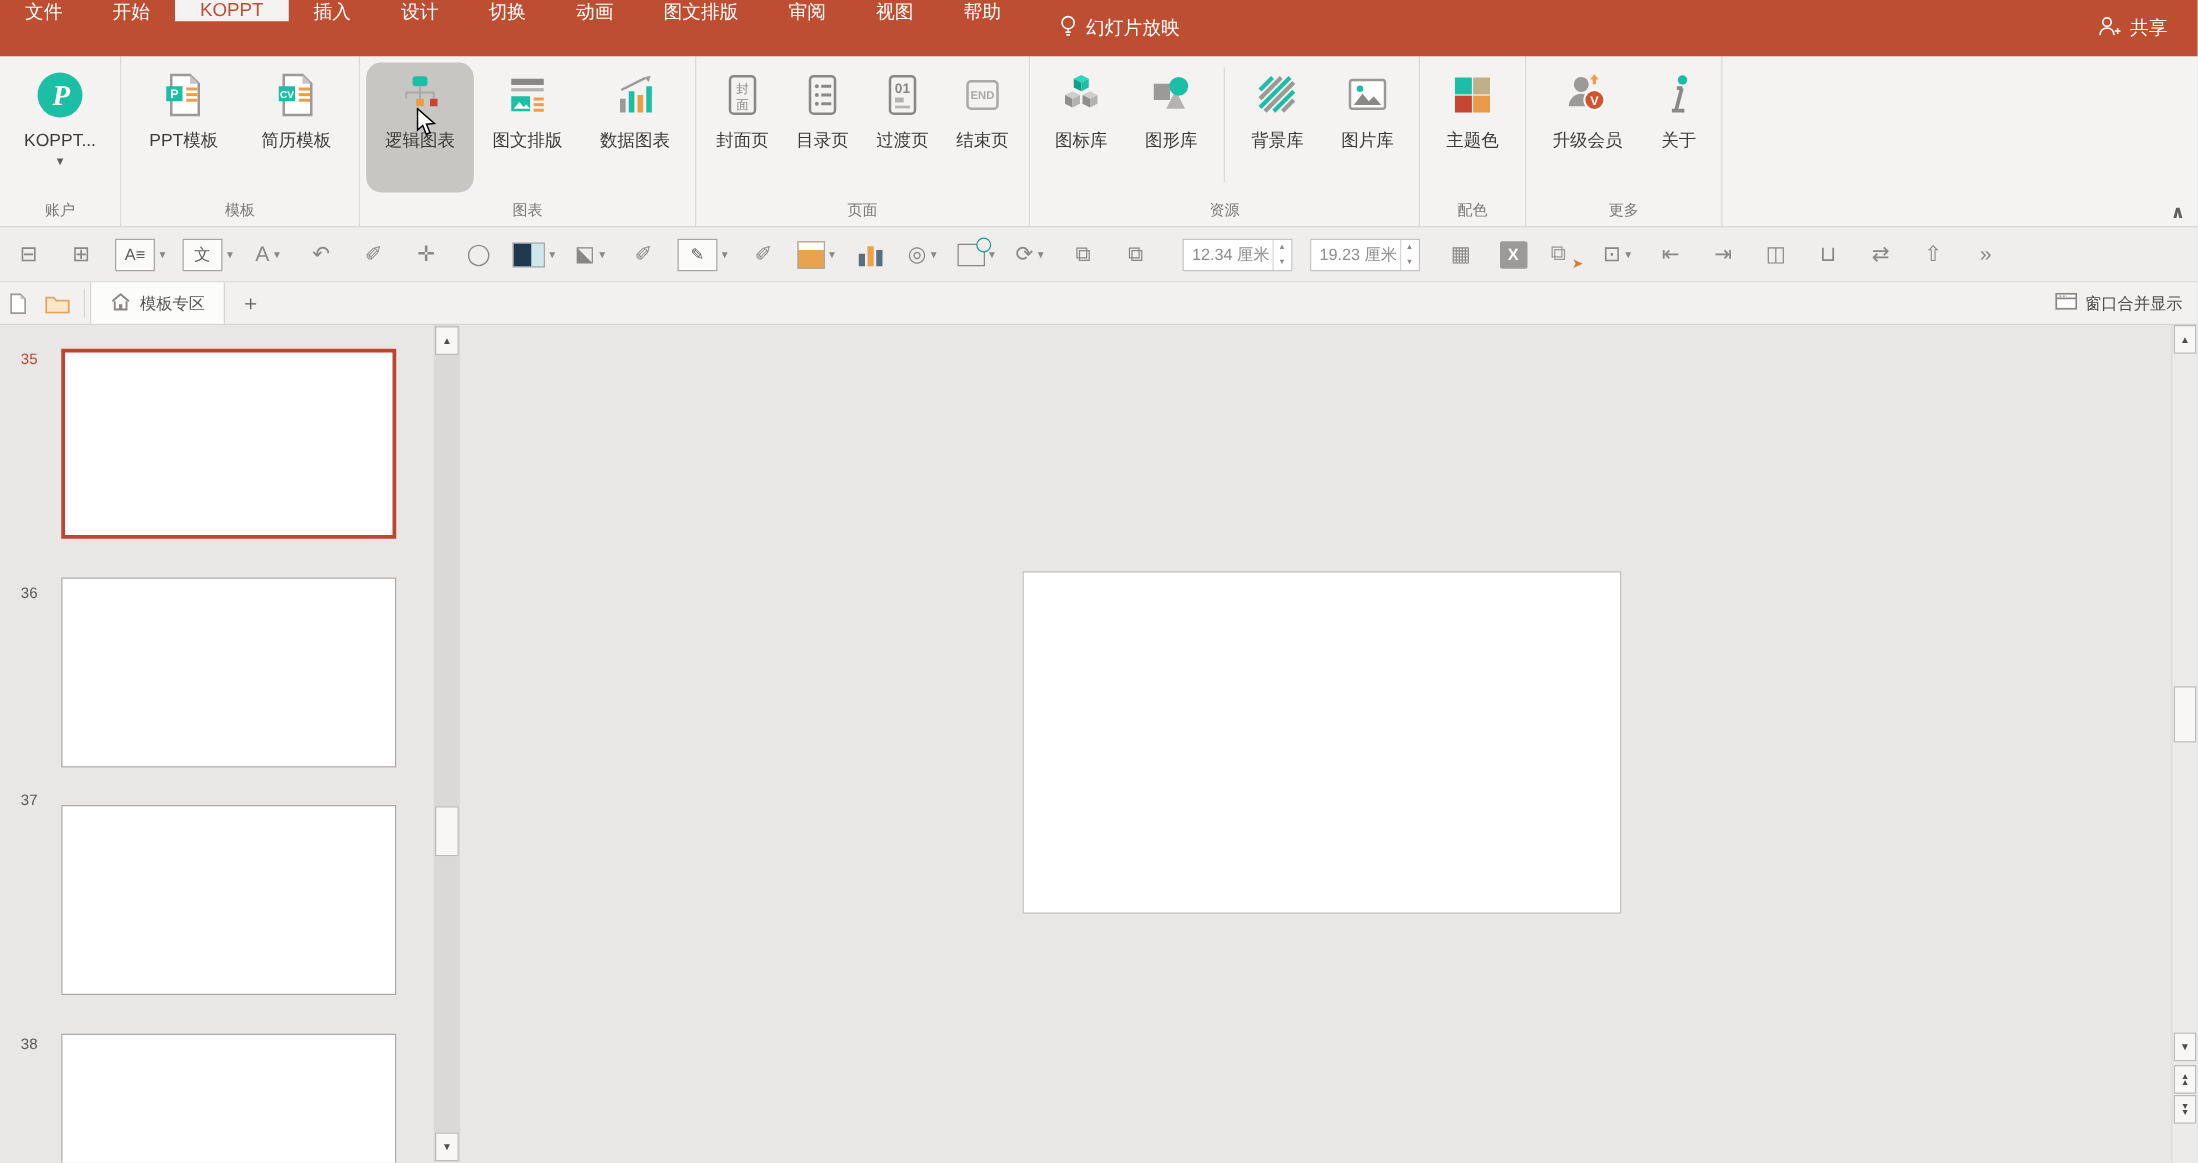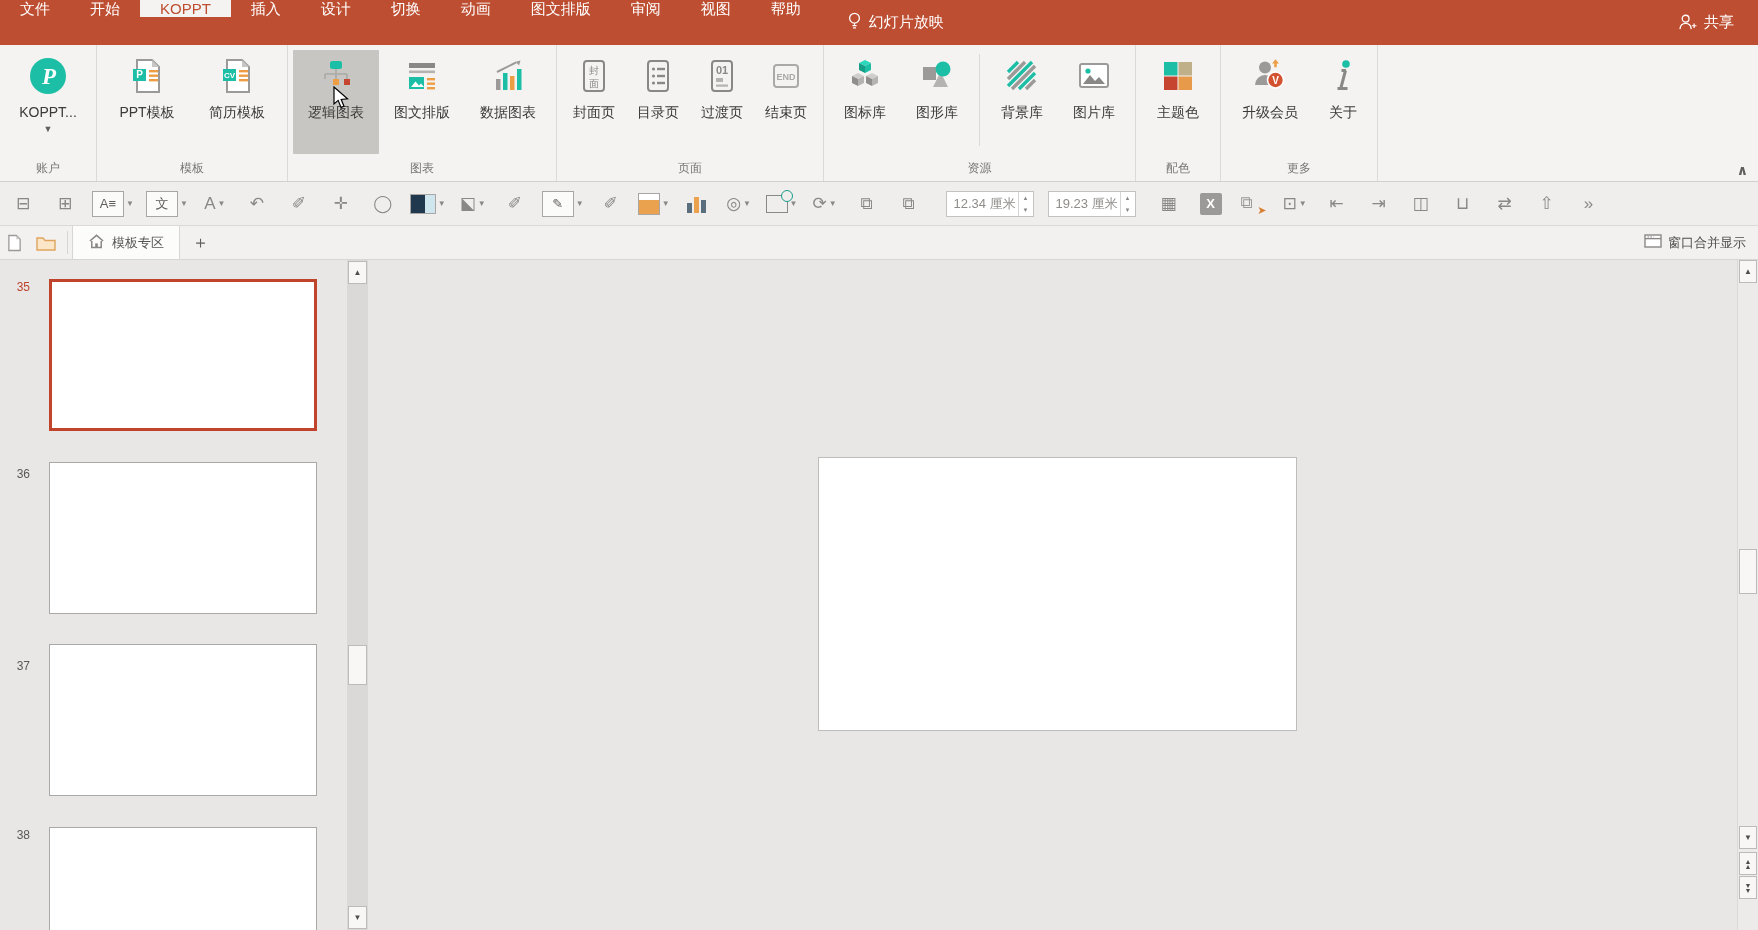--- a/index.html
+++ b/index.html
@@ -16,21 +16,21 @@
 
   
   .ribbon{position:absolute;top:45px;left:0;right:0;height:137px;background:#F4F3F2;
     border-bottom:1px solid #D2D0CE;display:flex;align-items:stretch;}
   .rgroup{display:flex;flex-direction:column;border-right:1px solid #DCDAD8;padding:0 5px;}
   .rbuttons{display:flex;align-items:flex-start;flex:1;padding-top:5px;}
   .rbtn{display:flex;flex-direction:column;align-items:center;justify-content:flex-start;
     height:104px;padding-top:7px;font-size:14px;color:#3B3A39;cursor:default;border-radius:1px;}
   .rbtn svg{width:38px;height:38px;flex:none;}
   .rbtn .rlabel{margin-top:9px;white-space:nowrap;}
-  .rbtn.hovered{background:#C8C6C3;}
+  .rbtn.hovered{background:#C8C6C3;border-radius:12px;}
   .rbtn .ddarrow{font-size:9px;color:#605E5C;margin-top:5px;line-height:8px;}
   .rgroup-label{height:26px;display:flex;align-items:center;justify-content:center;
     font-size:12px;color:#797775;}
   .rbtn-sep{width:1px;background:#DCDAD8;height:92px;margin:4px 6px 0 6px;flex:none;}
   .ribbon-collapse{position:absolute;right:10px;bottom:3px;font-size:14px;color:#605E5C;
     font-weight:bold;cursor:default;}
 
   
   .toolbar{position:absolute;top:182px;left:0;right:0;height:44px;background:#EFEEEC;
     border-bottom:1px solid #DBD9D7;display:flex;align-items:center;padding-left:8px;
@@ -516,21 +516,21 @@
     <span>窗口合并显示</span>
   </div>
 </div>
 
 <div class="main">
   <div id="slide-panel">
       <div class="slidenum sel" style="top: 20px;">35</div>
       <div class="thumb sel" style="top: 19px;"></div>
       <div class="slidenum" style="top: 207px;">36</div>
       <div class="thumb" style="top: 201.5px;"></div>
-      <div class="slidenum" style="top: 399px;">37</div>
+      <div class="slidenum" style="top: 373px;">37</div>
       <div class="thumb" style="top: 384px;"></div>
       <div class="slidenum" style="top: 567.5px;">38</div>
       <div class="thumb" style="top: 566.5px;"></div>
     </div>
 
   <div class="vscroll vs-left">
     <div class="sbtn" style="top:1px;">▲</div>
     <div class="sthumb" style="top:385px;height:40px;"></div>
     <div class="sbtn" style="bottom:1px;">▼</div>
   </div>

